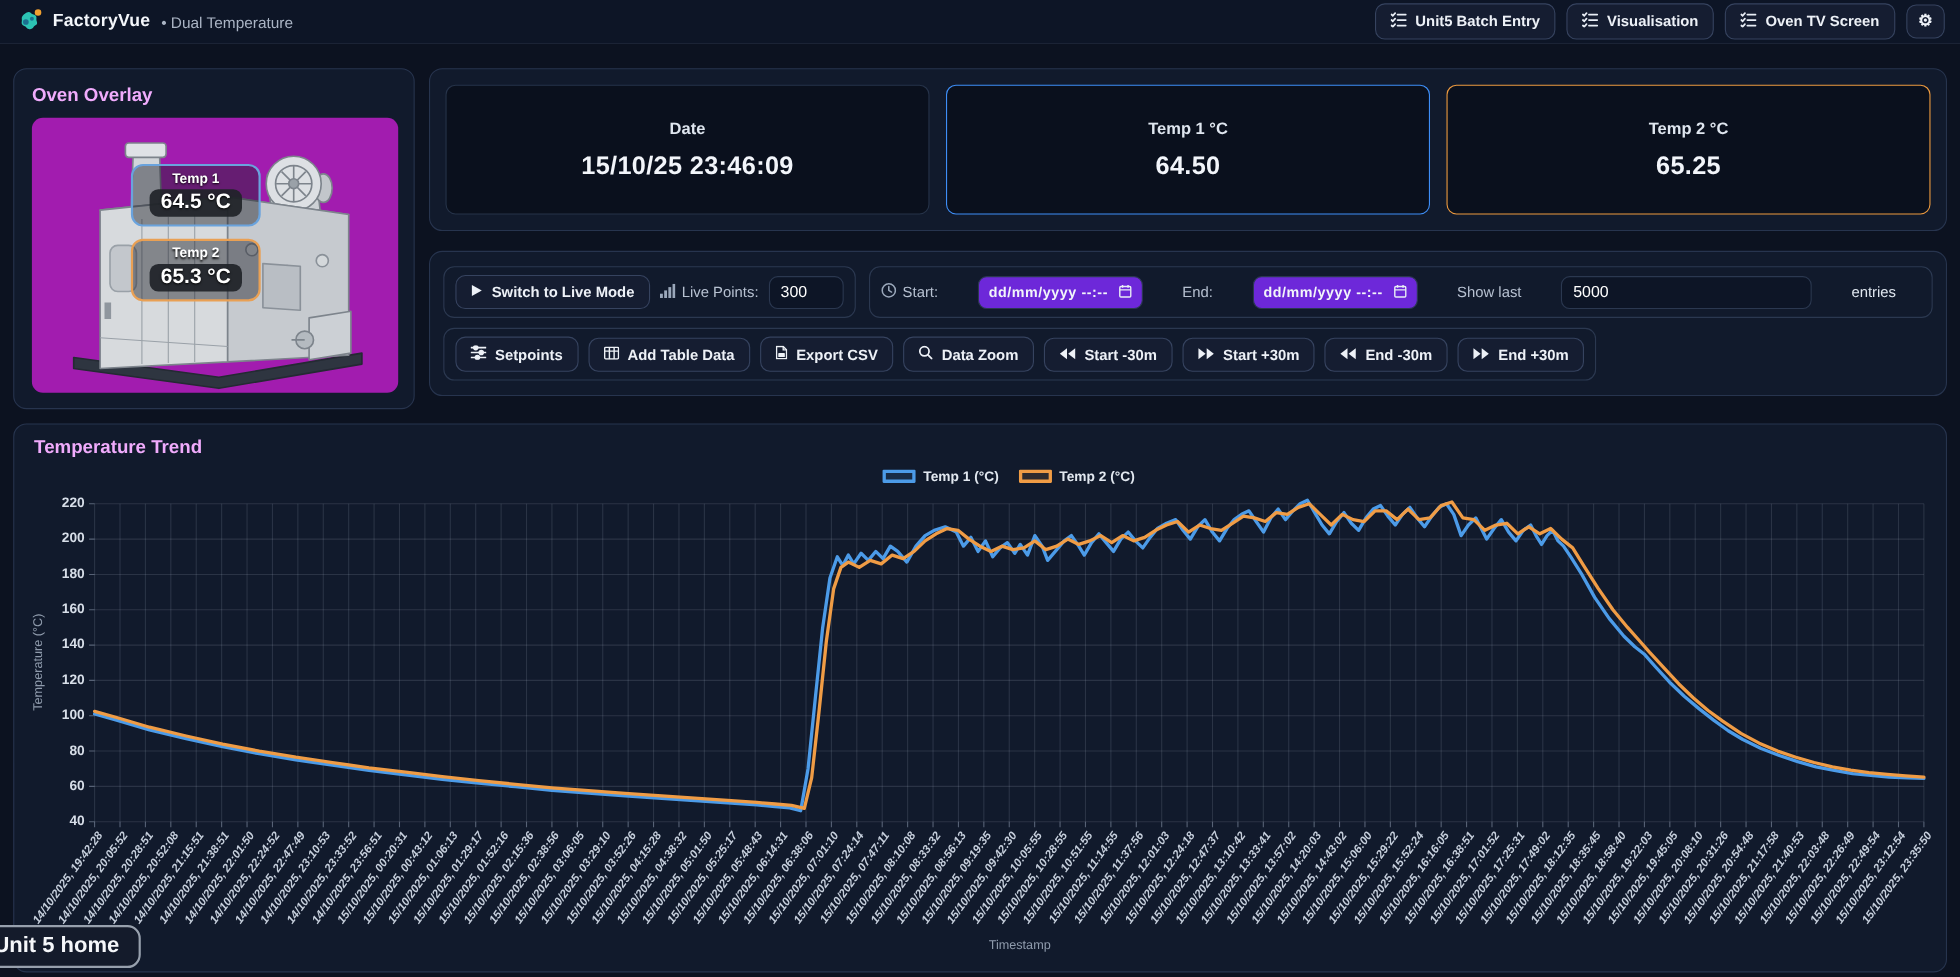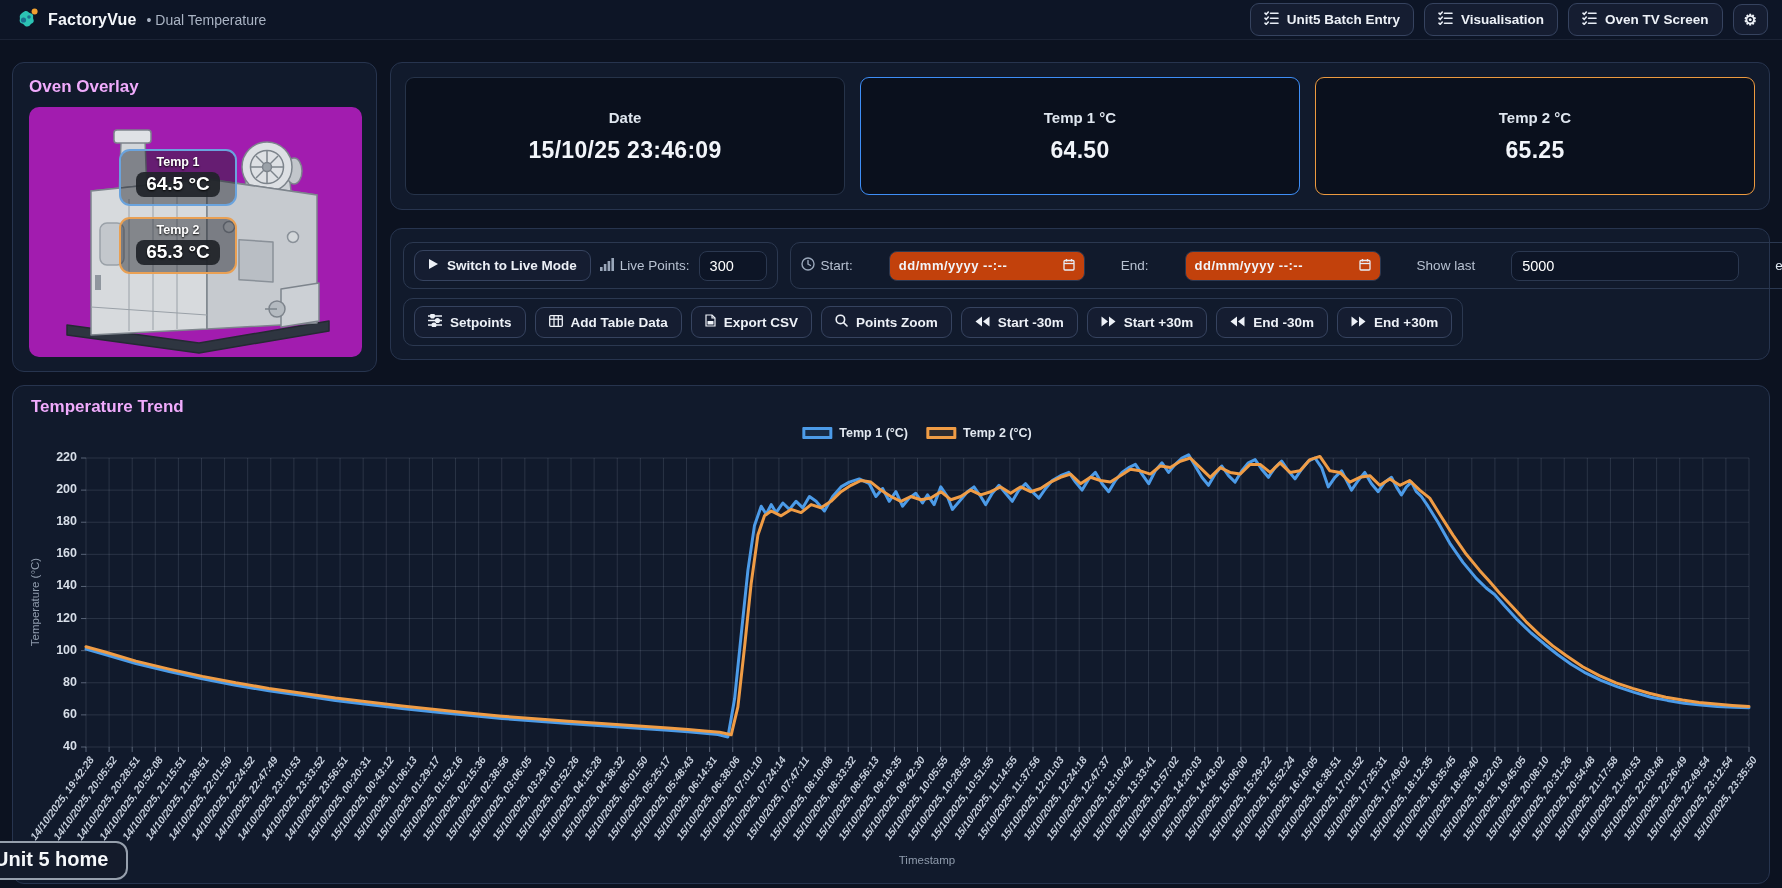--- a/index.html
+++ b/index.html
@@ -64,22 +64,22 @@
   }
   .ctrl-group.grow { flex:1;gap:36px; }
   .ctrl-label { font-size:13.5px; color:#b7c1d1; white-space:nowrap; display:inline-flex; align-items:center; gap:6px; }
   .ctrl-input {
     background:#0d1526; border:1px solid #2b3850; border-radius:8px;
     color:#fff; font-size:14.5px; font-weight:500; padding:6px 10px; font-family:inherit;
   }
   .num-input { width:68px; }
   .show-last-input { width:228px; }
   .date-input {
-    width:196px; display:inline-flex; align-items:center; justify-content:space-between; gap:8px;
-    background:#c2410c; border:1px solid #2b3850; border-radius:8px;
+    width:150px; display:inline-flex; align-items:center; justify-content:space-between; gap:8px;
+    background:#6d28d9; border:1px solid #2b3850; border-radius:8px;
     color:#f2f5fa; font-size:13px; font-weight:700; padding:6px 9px; letter-spacing:.5px; cursor:text;
   }
   
   .chart-panel { left:12px; top:385px; width:1758px; height:499px; overflow:hidden; }
   .chart-title { position:absolute; left:18px; top:11px; }
   .legend { position:absolute; left:904px; top:40px; transform:translateX(-50%); display:flex; gap:18px; align-items:center; }
   .legend-item { display:flex; align-items:center; gap:7px; font-size:12.5px; font-weight:700; color:#e2e8f0; }
   .legend-swatch { width:30px; height:12px; border:3px solid #888; border-radius:1px; background:rgba(255,255,255,.08); }
   .plot-wrap { position:absolute; left:73px; top:72px; width:1663px; height:289px; }
   .plot-wrap svg { overflow:visible; display:block; }
@@ -299,21 +299,21 @@
               <path d="M7 1v3h3"></path>
               <rect x="2.5" y="7" width="6" height="3.6" rx="0.6" fill="#edf1f7" stroke="none"></rect>
             </svg></span>
         <span>Export CSV</span>
       </button>
       <button class="btn">
         <span><svg width="13" height="13" viewBox="0 0 13 13" fill="none" stroke="#edf1f7" stroke-width="1.6">
               <circle cx="5.4" cy="5.4" r="4.2"></circle>
               <line x1="8.6" y1="8.6" x2="12" y2="12" stroke-linecap="round"></line>
             </svg></span>
-        <span>Points Zoom</span>
+        <span>Data Zoom</span>
       </button>
       <button class="btn">
         <span><svg width="15" height="11" viewBox="0 0 15 11">
               <path d="M7 0.5v10L0.5 5.5z" fill="#edf1f7"></path>
               <path d="M14.5 0.5v10L8 5.5z" fill="#edf1f7"></path>
             </svg></span>
         <span>Start -30m</span>
       </button>
       <button class="btn">
         <span><svg width="15" height="11" viewBox="0 0 15 11">

